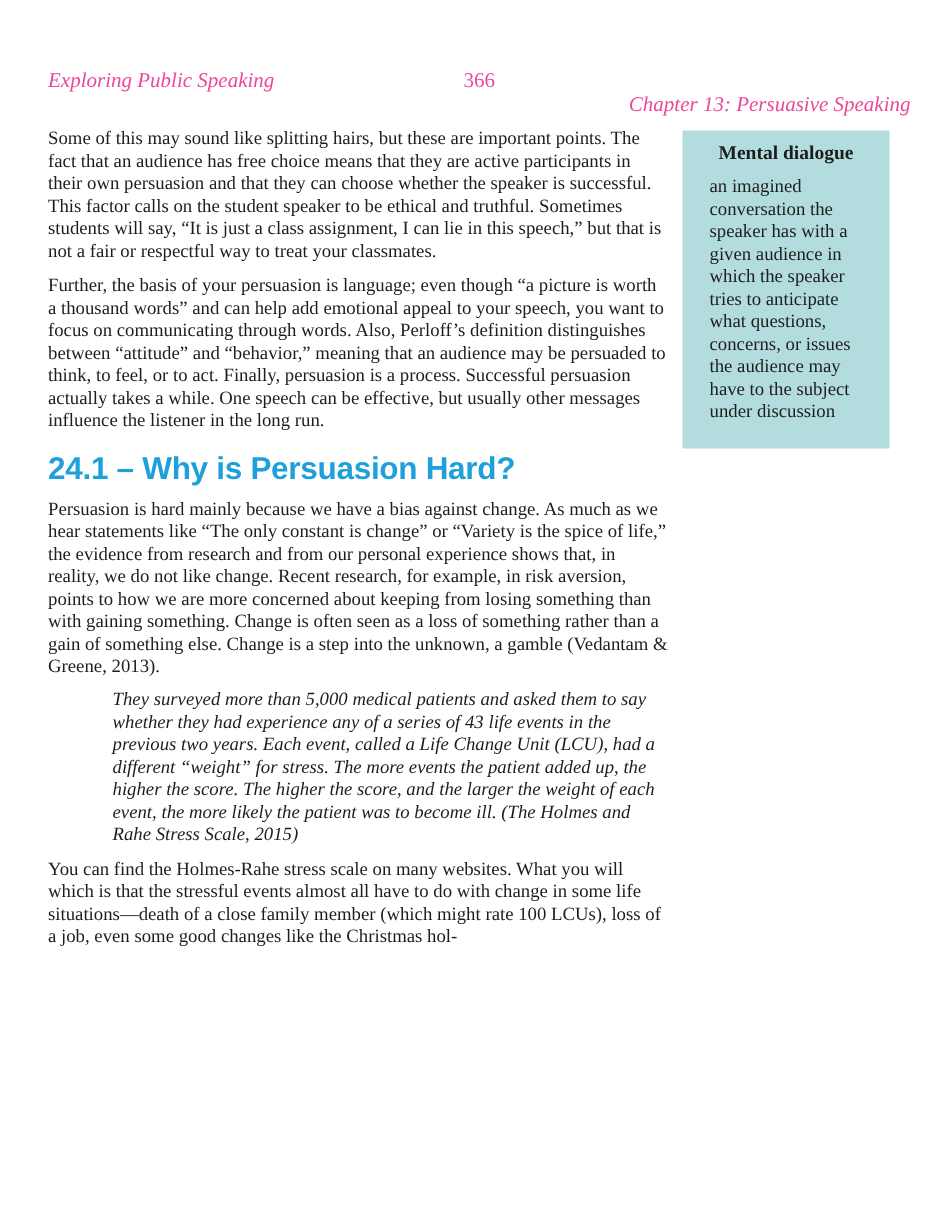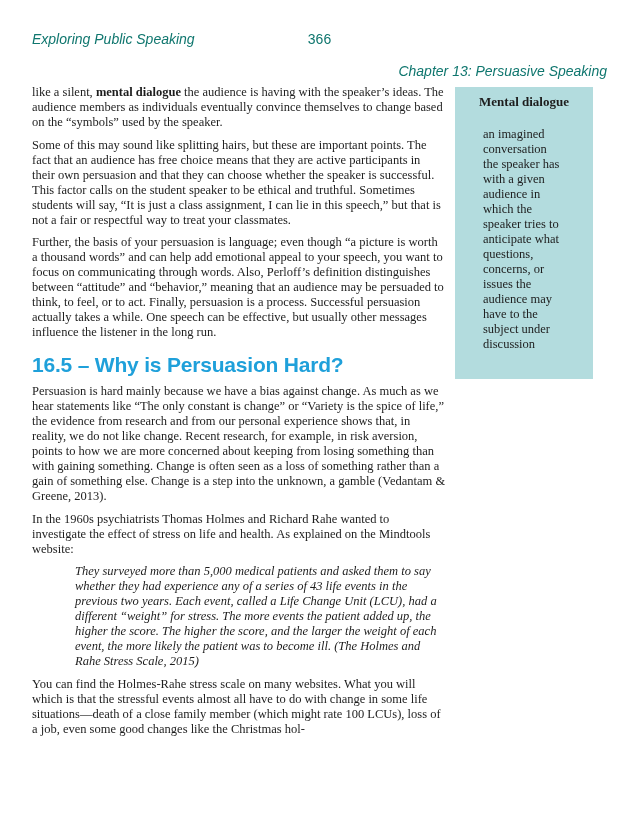--- a/index.html
+++ b/index.html
@@ -12,23 +12,23 @@
     position:relative;
     width:630px;height:815px;
     background:#ffffff;
     overflow:hidden;
     font-family:"Liberation Serif","DejaVu Serif",serif;
     color:var(--ink);
   }
   
   .running-head{
     position:absolute;top:31px;left:32px;right:23px;
-    display:flex;align-items:flex-start;
-    font-family:Liberation Sans, sans-serif;
-    font-style:italic;font-size:14px;color:#0f766e;
+    display:flex;align-items:center;
+    font-family:Liberation Serif, serif;
+    font-style:italic;font-size:14px;color:#ec4899;
   }
   .running-head .h-left{flex:1;text-align:left;}
   .running-head .h-center{flex:0 0 auto;text-align:center;font-style:normal;}
   .running-head .h-right{flex:1;text-align:right;margin-top:32px;}
   
   .main-col{
     position:absolute;left:32px;top:85px;width:414px;
     font-size:12.5px;line-height:15px;text-align:left;
   }
   .main-col p{margin:0 0 7.5px 0;}
@@ -50,45 +50,43 @@
     position:absolute;left:455px;top:87px;width:138px;min-height:173px;
     box-sizing:border-box;
     background:var(--sidebar-bg);
     padding:7px 10px 9px 10px;
     font-size:12.5px;line-height:15px;
   }
   .def-title{
     text-align:center;font-weight:bold;font-size:13px;
     margin:0 0 7px 0;
   }
-  .def-body{margin:18px;}
+  .def-body{margin:8px;}
 </style>
 </head>
 <body>
 
 <div class="page">
 
   <header class="running-head">
     <span class="h-left">Exploring Public Speaking</span>
     <span class="h-center">366</span>
     <span class="h-right">Chapter 13: Persuasive Speaking</span>
   </header>
 
   <div class="main-col">
-    <p><span>like a silent, </span><strong>mental dialogue</strong><span> the audience is having with the speaker’s ideas. The audience members as individuals eventually convince themselves to change based on the “symbols” used by the speaker.</span></p>
 
     <p>Some of this may sound like splitting hairs, but these are important points. The fact that an audience has free choice means that they are active participants in their own persuasion and that they can choose whether the speaker is successful. This factor calls on the student speaker to be ethical and truthful. Sometimes students will say, “It is just a class assignment, I can lie in this speech,” but that is not a fair or respectful way to treat your classmates.</p>
 
     <p>Further, the basis of your persuasion is language; even though “a picture is worth a thousand words” and can help add emotional appeal to your speech, you want to focus on communicating through words. Also, Perloff’s definition distinguishes between “attitude” and “behavior,” meaning that an audience may be persuaded to think, to feel, or to act. Finally, persuasion is a process. Successful persuasion actually takes a while. One speech can be effective, but usually other messages influence the listener in the long run.</p>
 
-    <h2 class="section-heading">16.5 – Why is Persuasion Hard?</h2>
+    <h2 class="section-heading">24.1 – Why is Persuasion Hard?</h2>
 
     <p>Persuasion is hard mainly because we have a bias against change. As much as we hear statements like “The only constant is change” or “Variety is the spice of life,” the evidence from research and from our personal experience shows that, in reality, we do not like change. Recent research, for example, in risk aversion, points to how we are more concerned about keeping from losing something than with gaining something. Change is often seen as a loss of something rather than a gain of something else. Change is a step into the unknown, a gamble (Vedantam &amp; Greene, 2013).</p>
 
-    <p>In the 1960s psychiatrists Thomas Holmes and Richard Rahe wanted to investigate the effect of stress on life and health. As explained on the Mindtools website:</p>
 
     <blockquote>They surveyed more than 5,000 medical patients and asked them to say whether they had experience any of a series of 43 life events in the previous two years. Each event, called a Life Change Unit (LCU), had a different “weight” for stress. The more events the patient added up, the higher the score. The higher the score, and the larger the weight of each event, the more likely the patient was to become ill. (The Holmes and Rahe Stress Scale, 2015)</blockquote>
 
     <p>You can find the Holmes-Rahe stress scale on many websites. What you will which is that the stressful events almost all have to do with change in some life situations—death of a close family member (which might rate 100 LCUs), loss of a job, even some good changes like the Christmas hol-</p>
   </div>
 
   <aside class="definition-box">
     <div class="def-title">Mental dialogue</div>
     <div class="def-body">an imagined conversation the speaker has with a given audience in which the speaker tries to anticipate what questions, concerns, or issues the audience may have to the subject under discussion</div>
   </aside>

